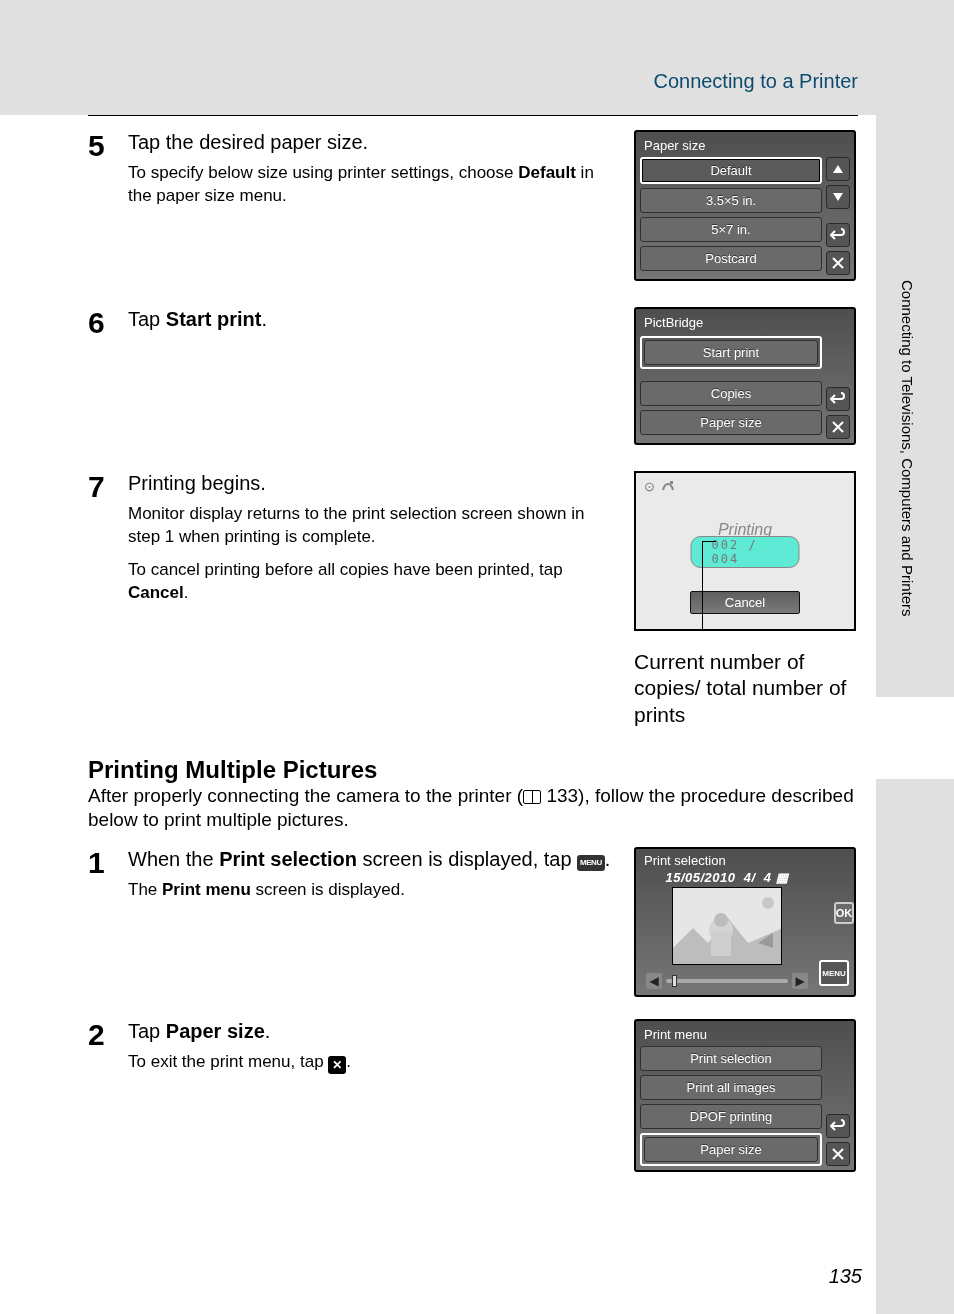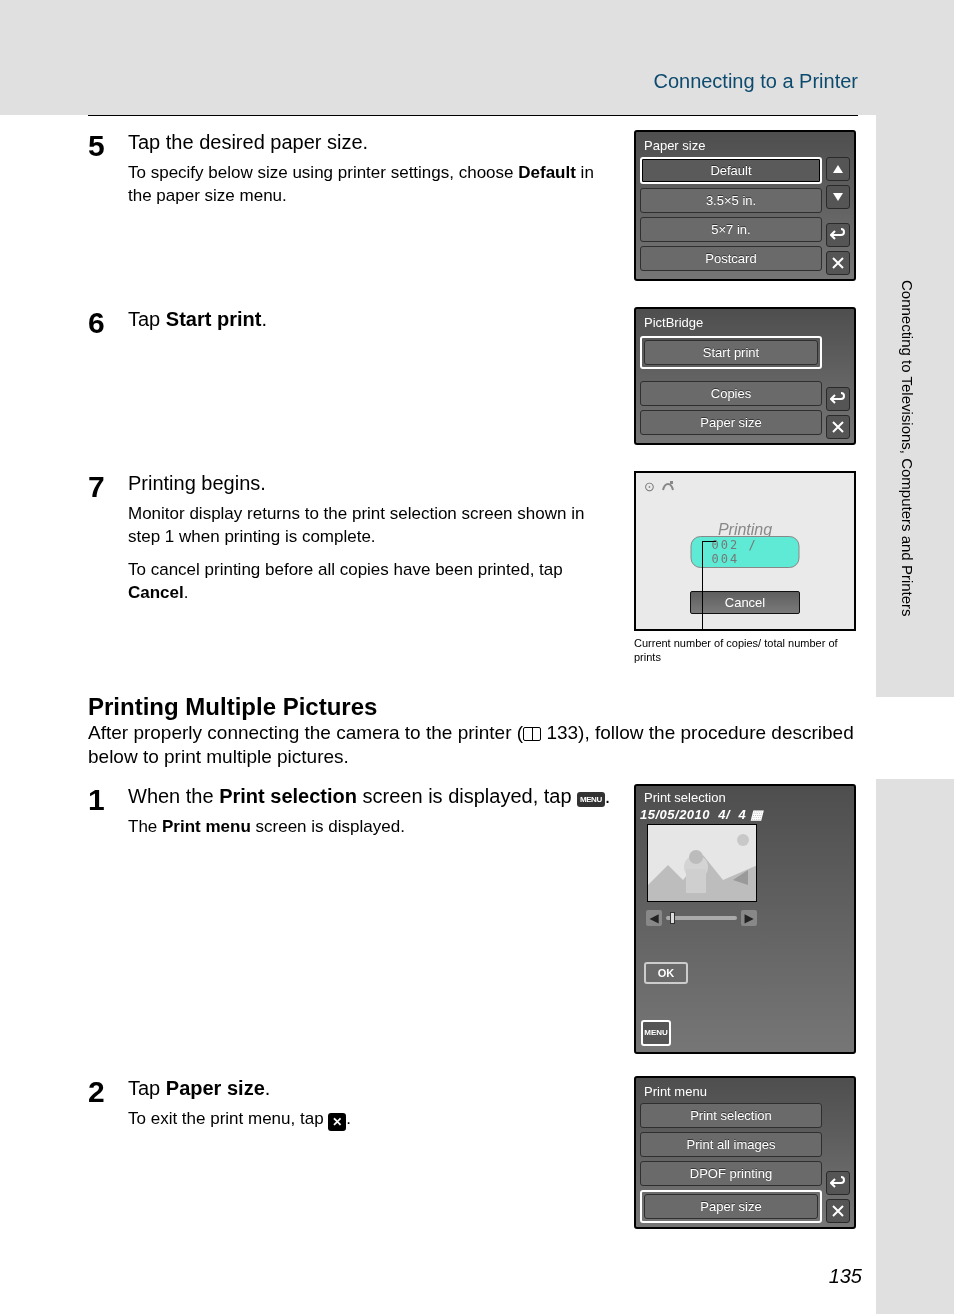--- a/index.html
+++ b/index.html
@@ -105,23 +105,23 @@
     vertical-align: -2px;
   }
   .page-num {
     position: absolute;
     bottom: 26px;
     right: 92px;
     font-style: italic;
     font-size: 20px;
   }
   .caption {
-    font-size: 11px;
+    font-size: 21px;
     line-height: 1.25;
-    margin-top: 6px;
+    margin-top: 18px;
   }
 
   
   .screen {
     width: 222px;
     background: linear-gradient(#4e4e4e, #767676);
     border: 2px solid #000;
     border-radius: 3px;
     position: relative;
     color: #fff;
@@ -226,41 +226,41 @@
   .ps-screen {
     width: 222px;
     background: linear-gradient(#4e4e4e,#767676);
     border: 2px solid #000;
     border-radius: 3px;
     position: relative;
     padding-bottom: 6px;
     color: #fff;
   }
   .ps-header { font-size: 13px; padding: 4px 8px 2px; }
-  .ps-row { display: flex; align-items: flex-start; gap: 4px; padding: 0 4px; flex-direction: column; }
+  .ps-row { display: flex; align-items: flex-start; gap: 4px; padding: 0 4px; }
   .ps-main { flex: 1; }
   .ps-right { width: 32px; display: flex; flex-direction: column; gap: 36px; align-items: center; padding-top: 32px; }
   .ps-date {
     text-align: center;
     font-weight: bold;
     font-size: 13px;
     font-style: italic;
     letter-spacing: 0.5px;
     margin-bottom: 2px;
   }
   .ps-thumb {
     width: 110px; height: 78px;
     margin: 0 auto;
     background: #ddd;
     border: 1px solid #000;
     position: relative;
     overflow: hidden;
   }
   .ps-ok {
-    width: 44px; height: 22px;
+    width: 20px; height: 22px;
     border: 2px solid #ccc;
     border-radius: 3px;
     background: #6a6a6a;
     color: #fff;
     font-size: 11px;
     font-weight: bold;
     display: flex; align-items: center; justify-content: center; margin-left: 20px;
   }
   .ps-menu {
     width: 30px; height: 26px;

